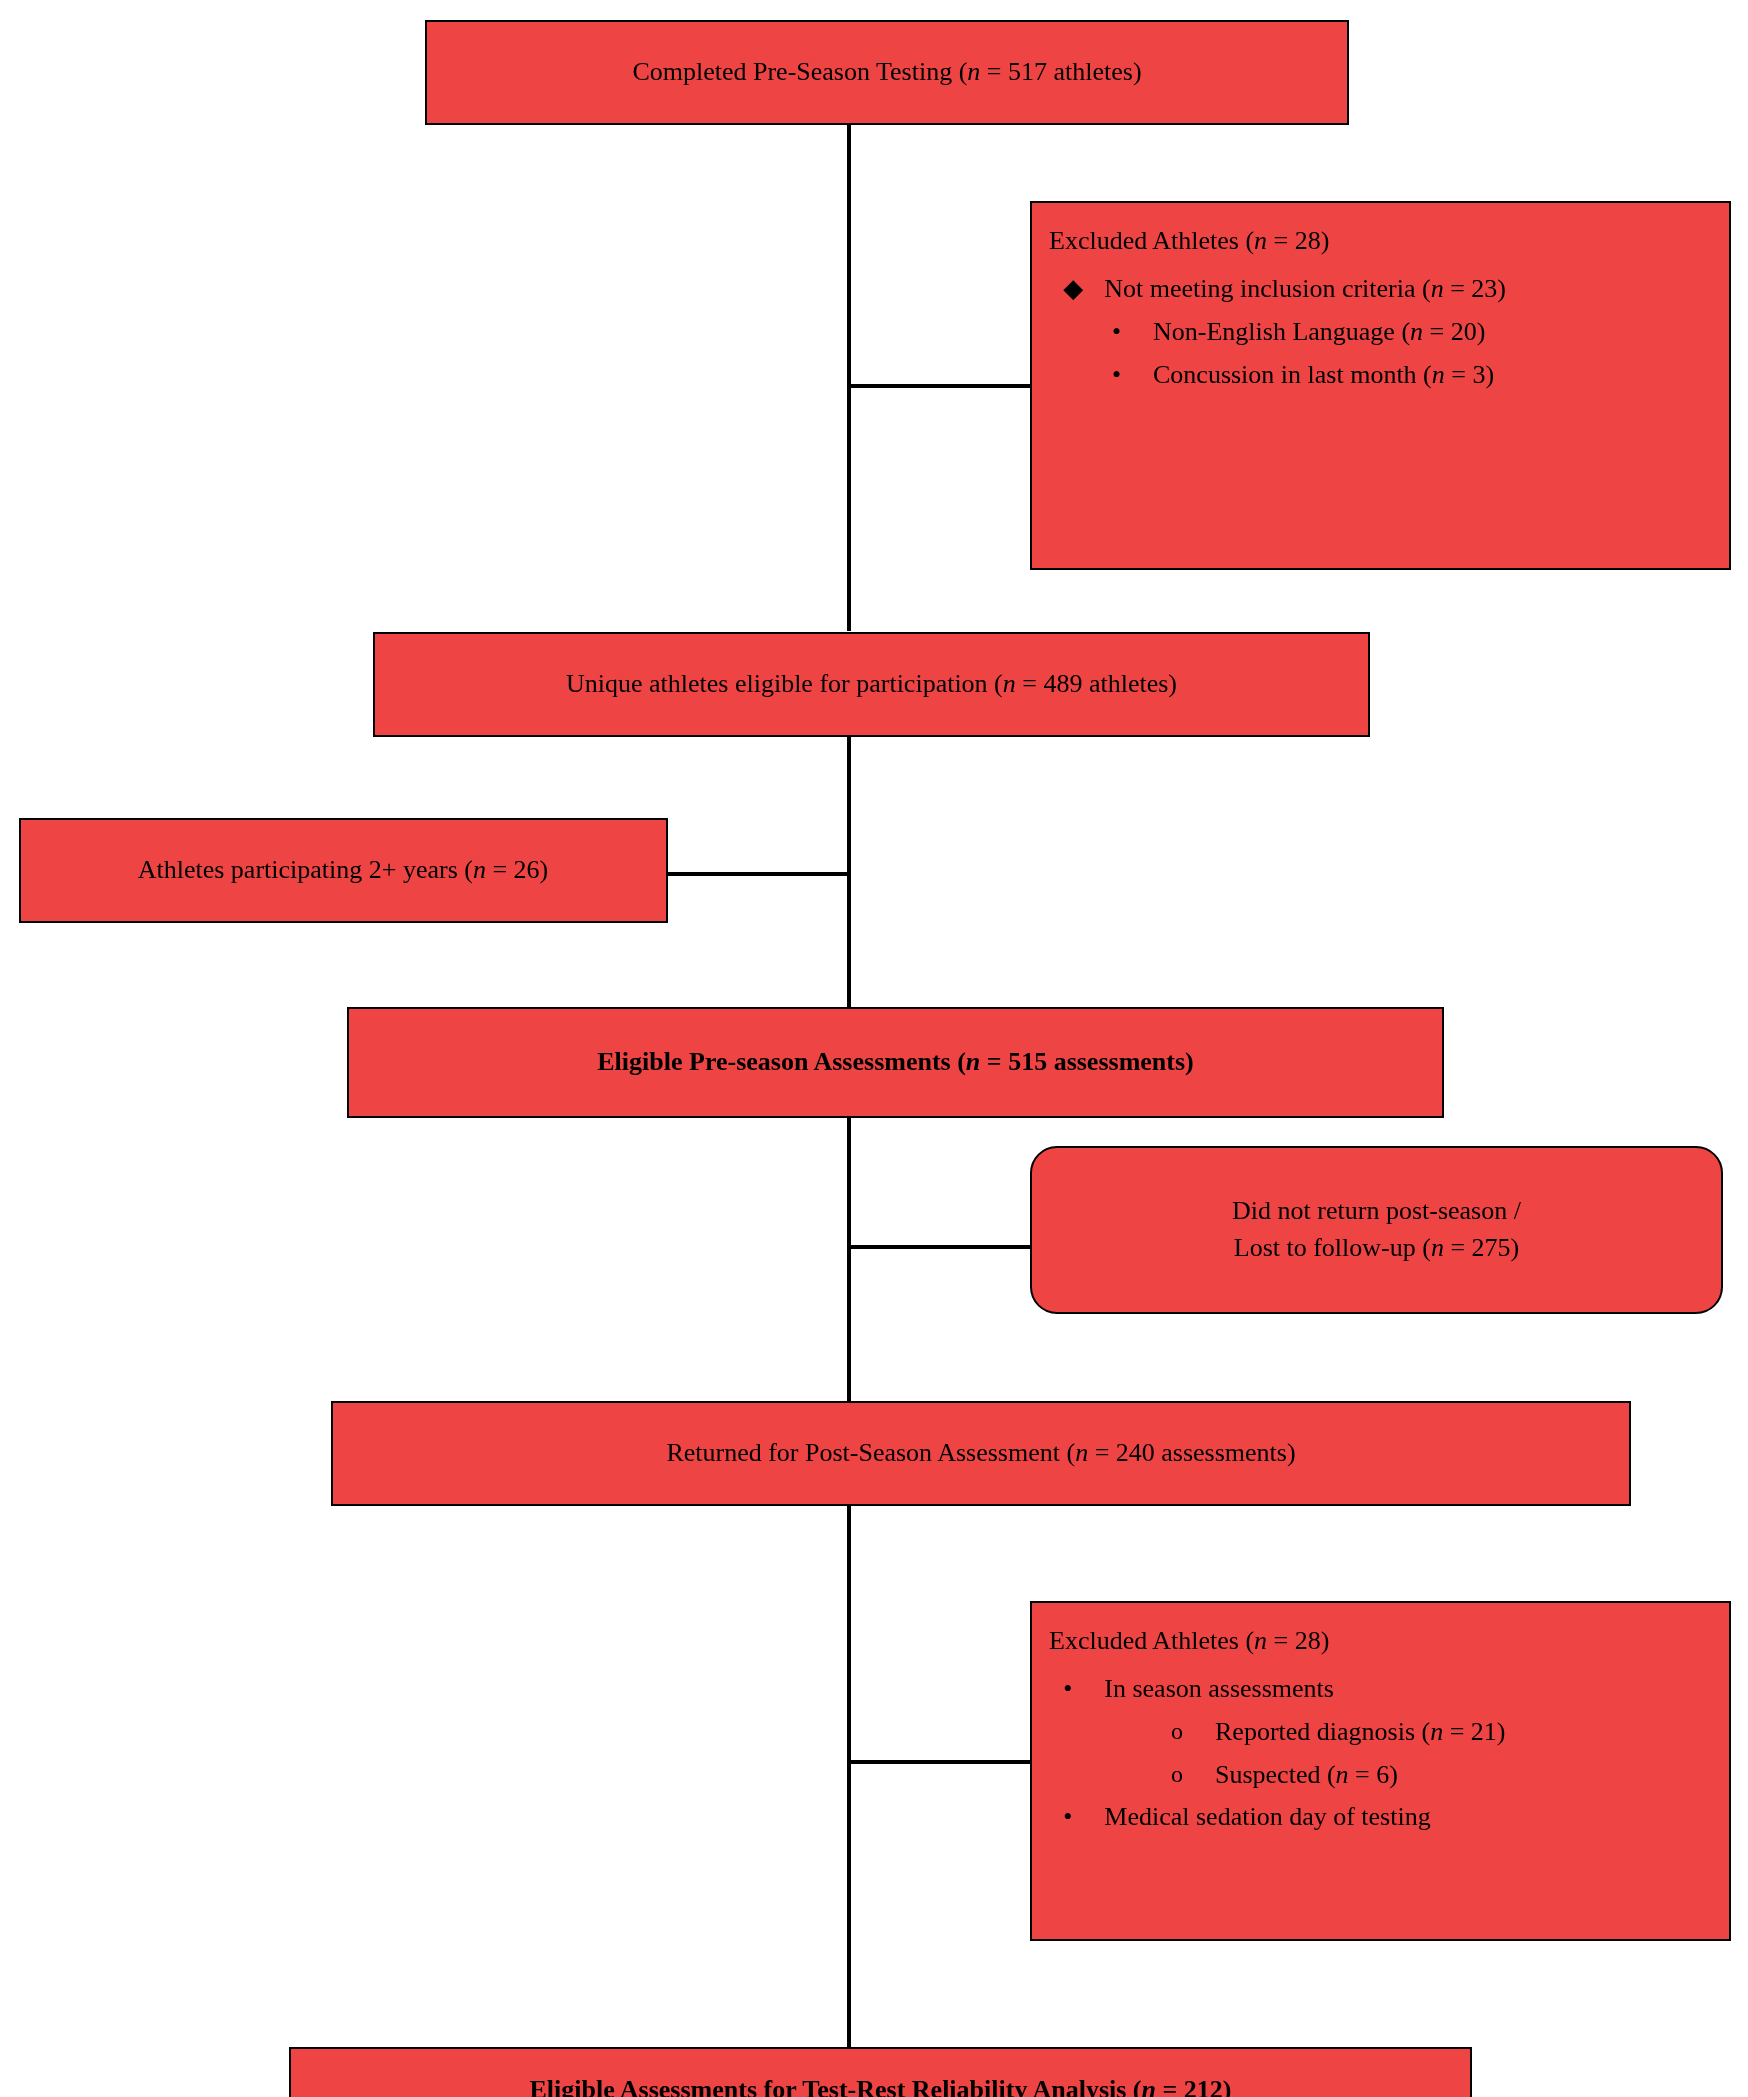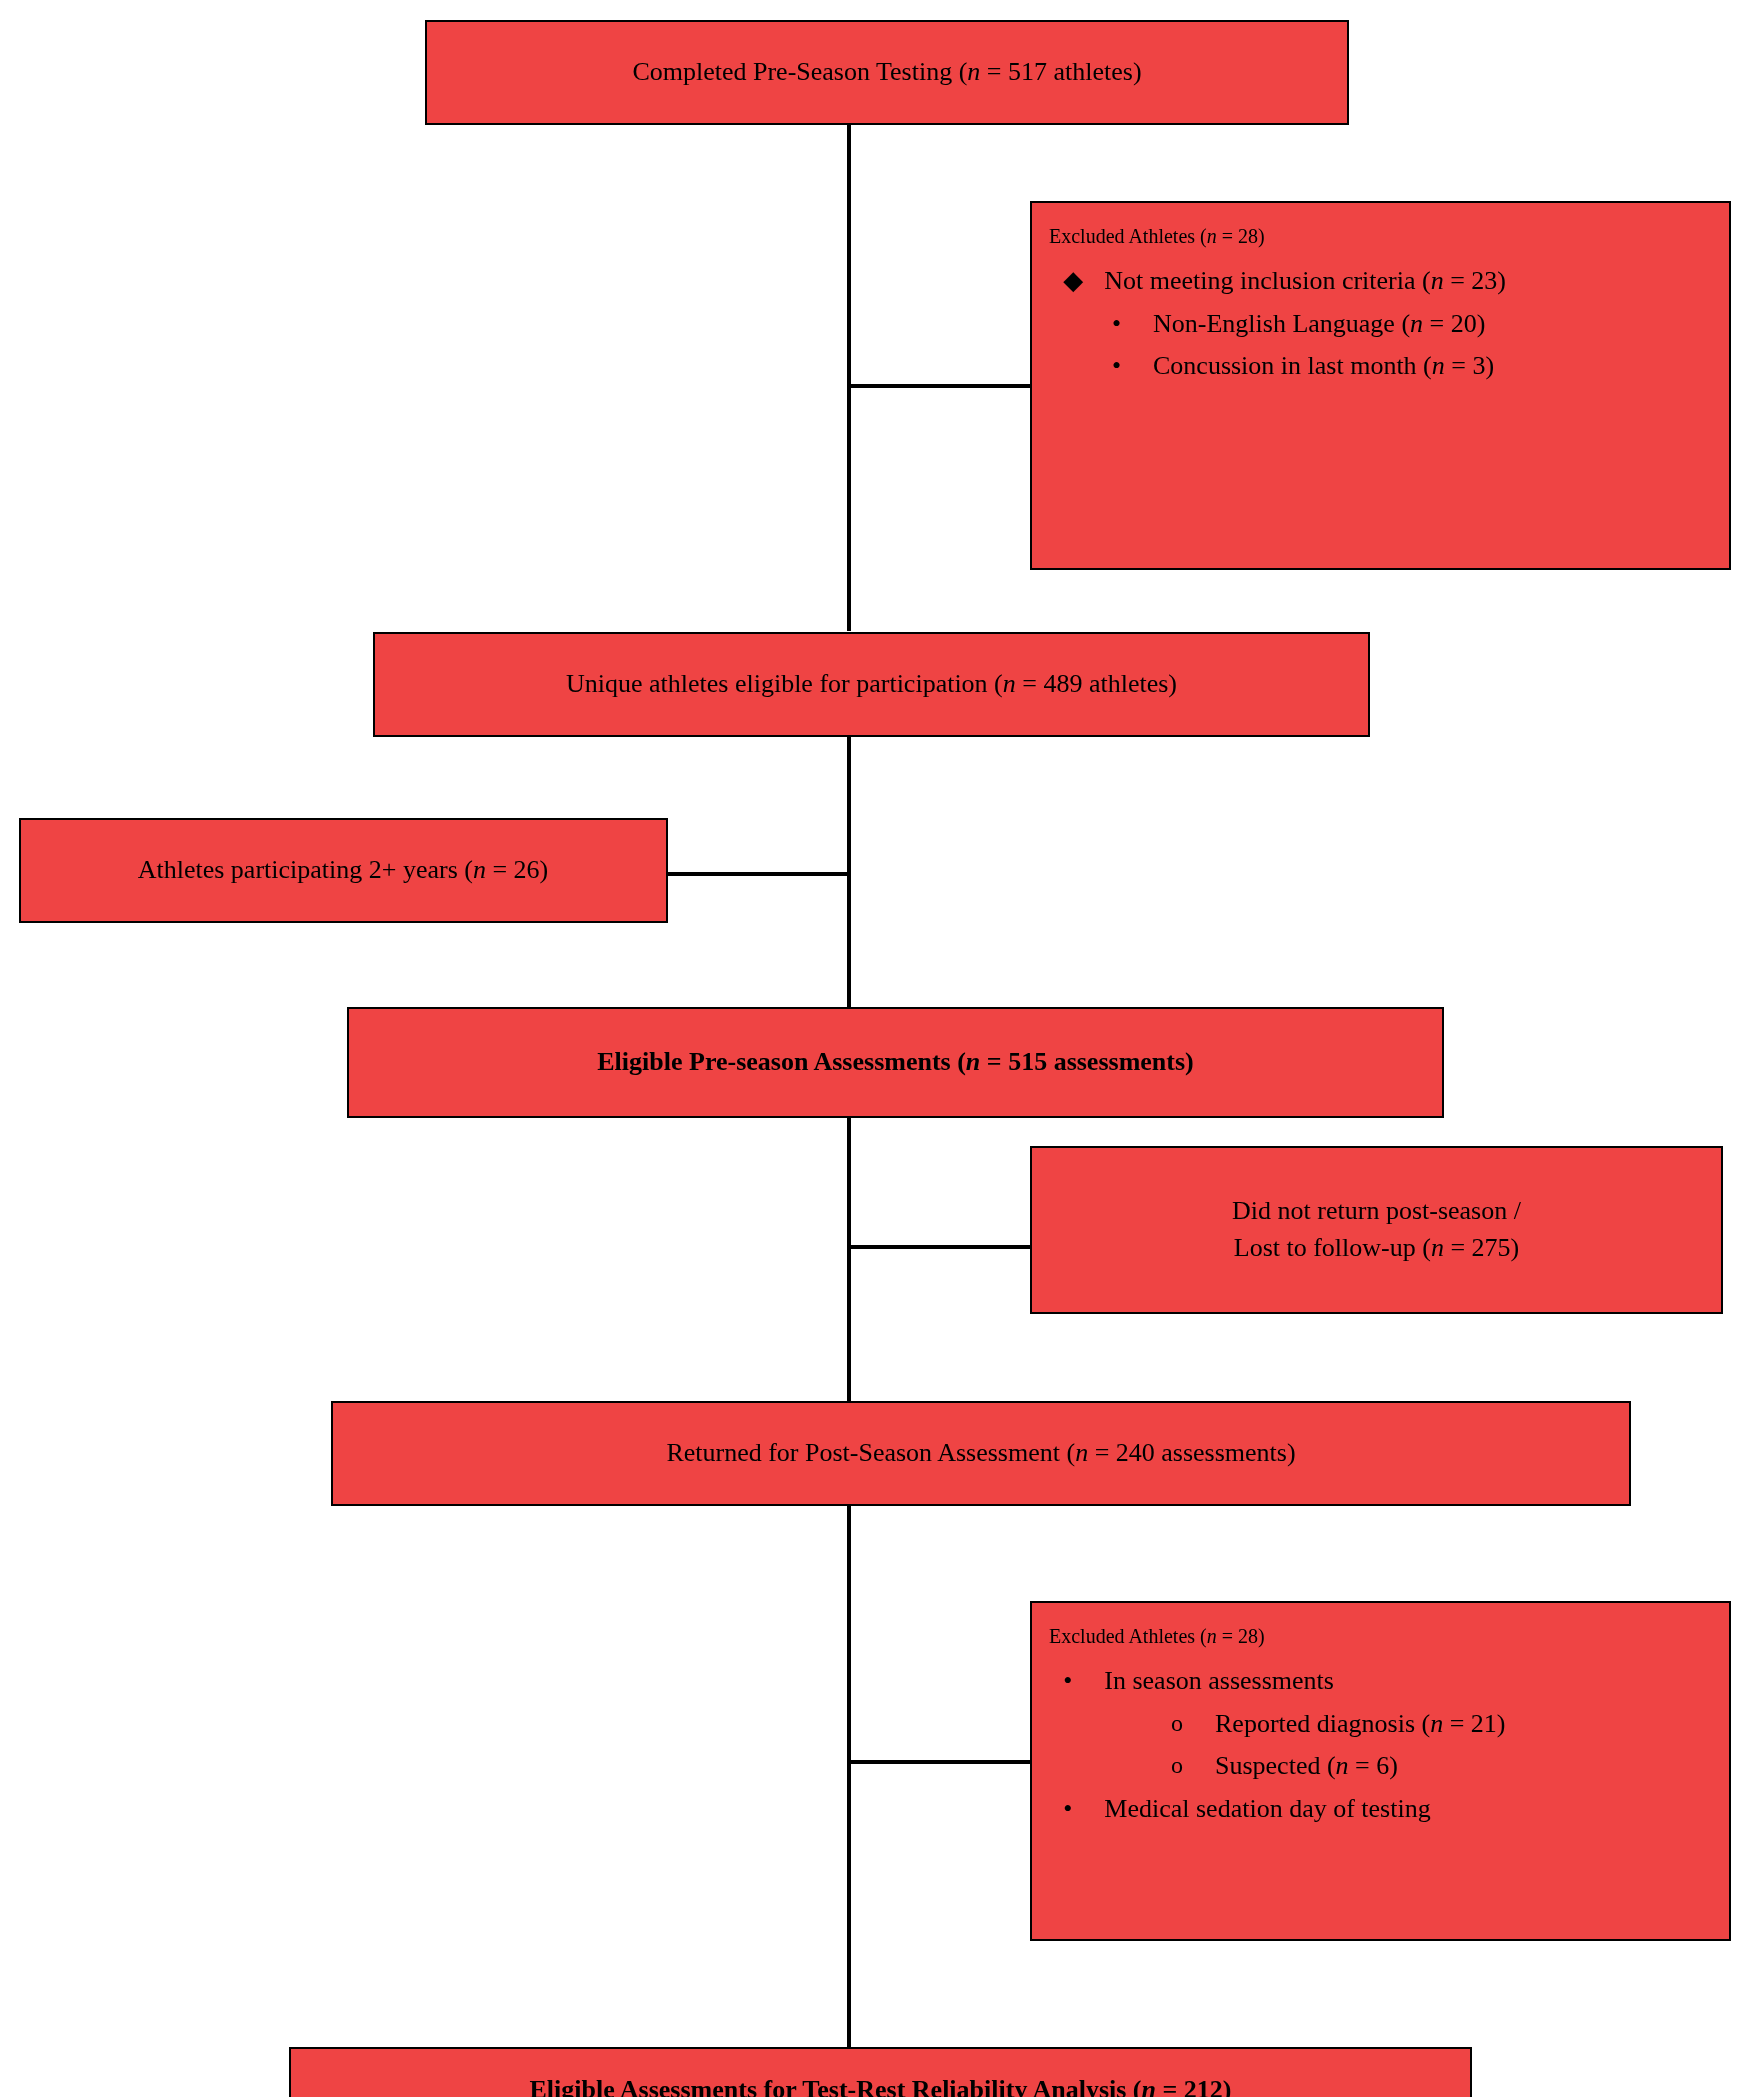--- a/index.html
+++ b/index.html
@@ -37,21 +37,21 @@
   }
   .node.bold .txt { font-weight: bold; }
   .node.twoline .txt { white-space: normal; }
 
   
   .node.listbox {
     display: block;
     padding: 20px 17px 17px 17px;
   }
   .listbox .head {
-    font-size: 20px;
+    font-size: 26px;
     line-height: 1.36;
     text-align: left;
     margin-bottom: 12.6px;
   }
   .li {
     display: flex;
     align-items: flex-start;
     font-size: 26px;
     line-height: 1.42;
     margin-bottom: 5.9px;
@@ -121,21 +121,21 @@
   </div>
 
   <div class="node" style="left:18.5px; top:818px; width:649px; height:105px;">
     <span class="txt">Athletes participating 2+ years (<i class="nvar">n</i> = 26)</span>
   </div>
 
   <div class="node bold" style="left:347px; top:1007px; width:1097px; height:111px;">
     <span class="txt">Eligible Pre-season Assessments (<i class="nvar">n</i> = 515 assessments)</span>
   </div>
 
-  <div class="node twoline" style="left:1030px; top:1146px; width:693px; height:168px;">
+  <div class="node twoline" style="left:1030px; top:1146px; width:693px; height:168px;border-radius:27px;">
     <span class="txt">Did not return post-season /<br>Lost to follow-up (<i class="nvar">n</i> = 275)</span>
   </div>
 
   <div class="node" style="left:331px; top:1401px; width:1300px; height:105px;">
     <span class="txt">Returned for Post-Season Assessment (<i class="nvar">n</i> = 240 assessments)</span>
   </div>
 
   <div class="node listbox" style="left:1030px; top:1601px; width:701px; height:340px;">
     <div class="head">Excluded Athletes (<i class="nvar">n</i> = 28)</div>
     <div class="li lvl1">

